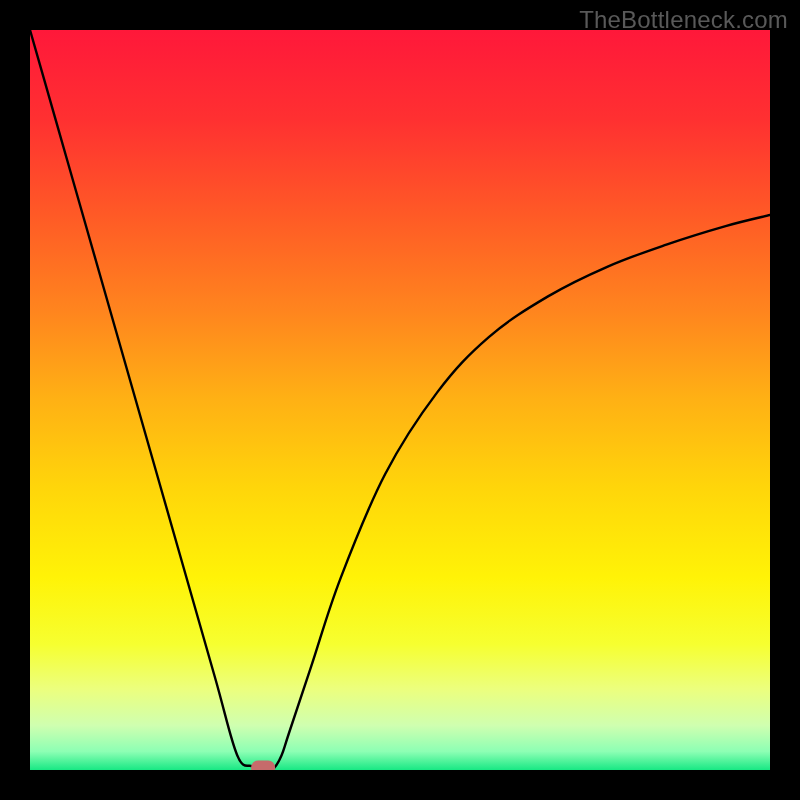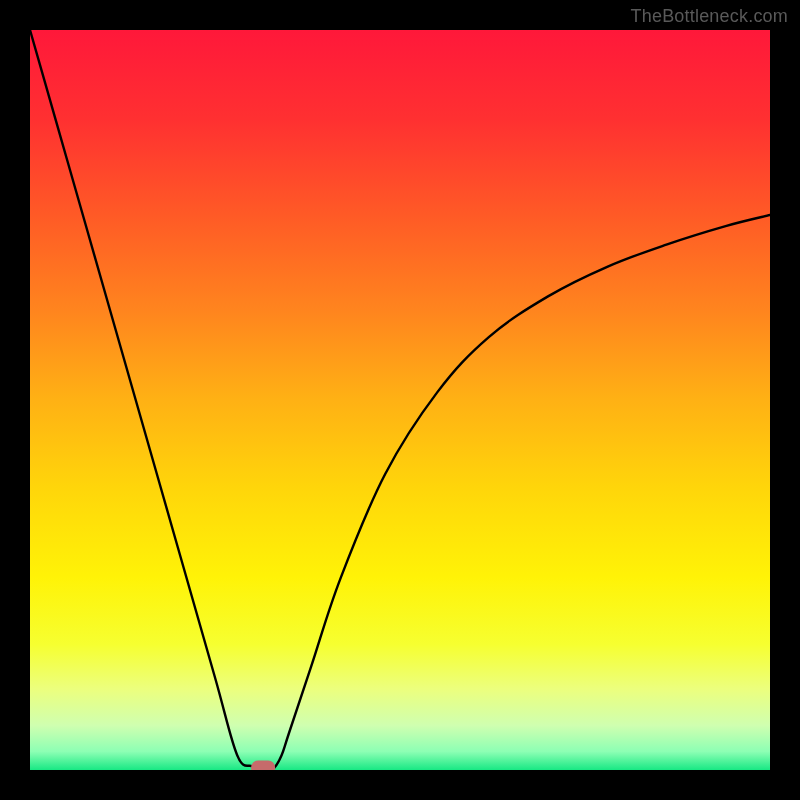--- a/index.html
+++ b/index.html
@@ -17,21 +17,21 @@
     top: 30px;
     width: 740px;
     height: 740px;
     background: #000;
   }
   .watermark {
     position: absolute;
     top: 6px;
     right: 12px;
     color: #595959;
-    font-size: 18px;
+    font-size: 24px;
     font-weight: 500;
     letter-spacing: 0.2px;
     z-index: 5;
   }
   svg {
     display: block;
   }
 </style>
 </head>
 <body>

